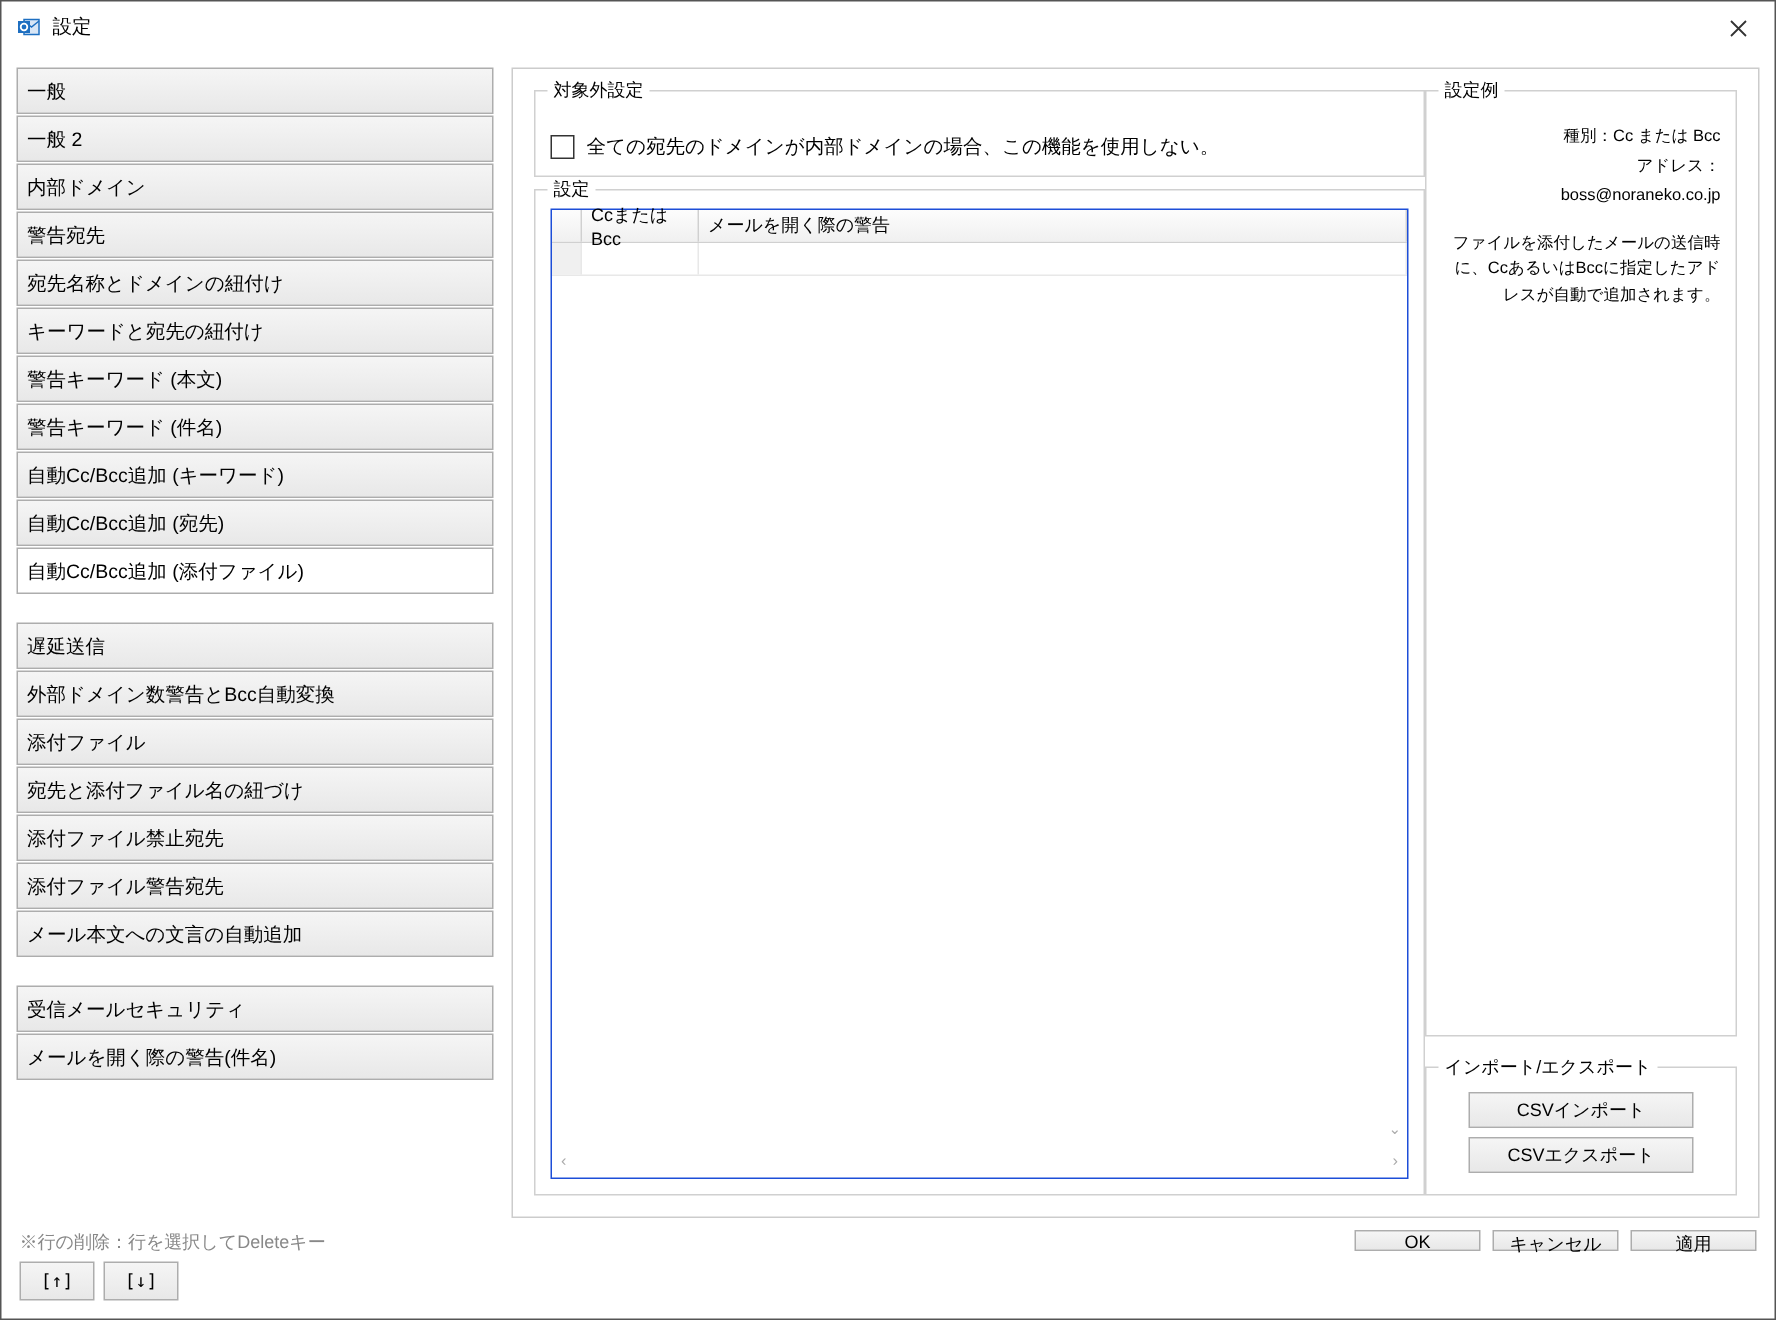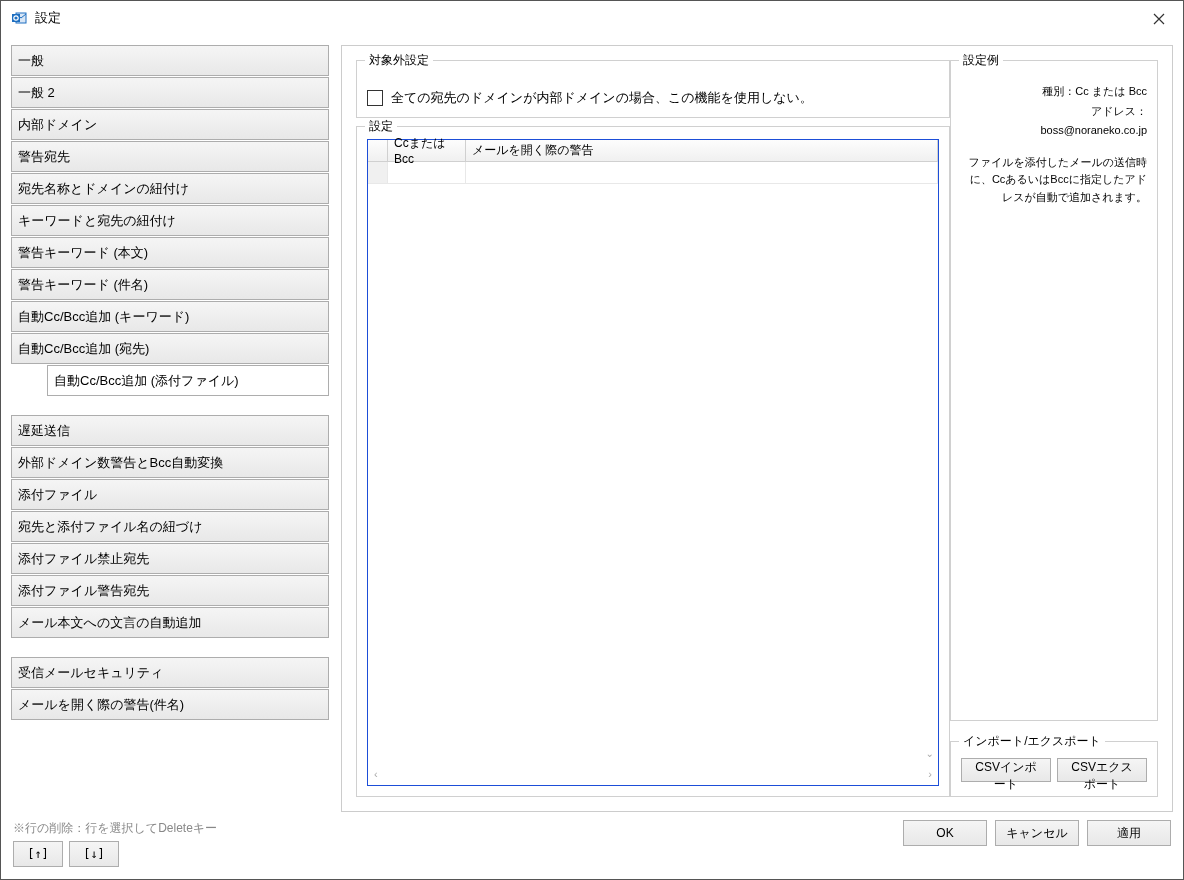--- a/index.html
+++ b/index.html
@@ -81,21 +81,20 @@
       padding: 0 6px;
       display: flex;
       align-items: center;
       cursor: pointer;
       font-size: 13px;
       margin-bottom: 1px;
     }
     
     .nav-item.selected {
       background: #ffffff;
-      margin-left: 36px;
     }
     
     .nav-spacer {
       height: 18px;
     }
     
     .content-area {
       flex: 1;
       border: 1px solid #cccccc;
       padding: 14px;
@@ -241,21 +240,21 @@
     .example-desc {
       margin-top: 14px;
     }
     
     .import-export-box {
       margin-top: 20px;
     }
     
     .csv-buttons {
       display: flex;
-      flex-direction: row;
+      flex-direction: column;
       gap: 6px;
       padding: 4px 0;
     }
     
     .btn {
       height: 24px;
       border: 1px solid #adadad;
       background: linear-gradient(#f5f5f5, #e8e8e8);
       cursor: pointer;
       font-size: 12px;
@@ -296,21 +295,21 @@
       font-family: monospace;
     }
     
     .footer-right {
       display: flex;
       gap: 8px;
     }
     
     .footer-btn {
       width: 84px;
-      height: 26px;
+      height: 14px;
     }
   </style>
 </head>
 <body>
 
 <div class="window">
 
   <div class="titlebar">
     <span class="app-icon">
       <svg viewBox="0 0 16 16" width="16" height="16">

